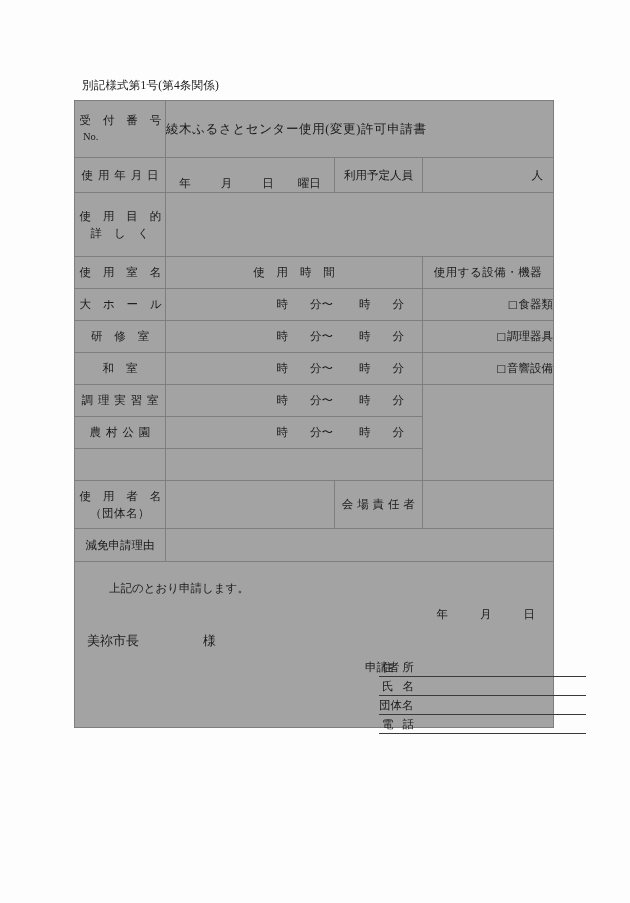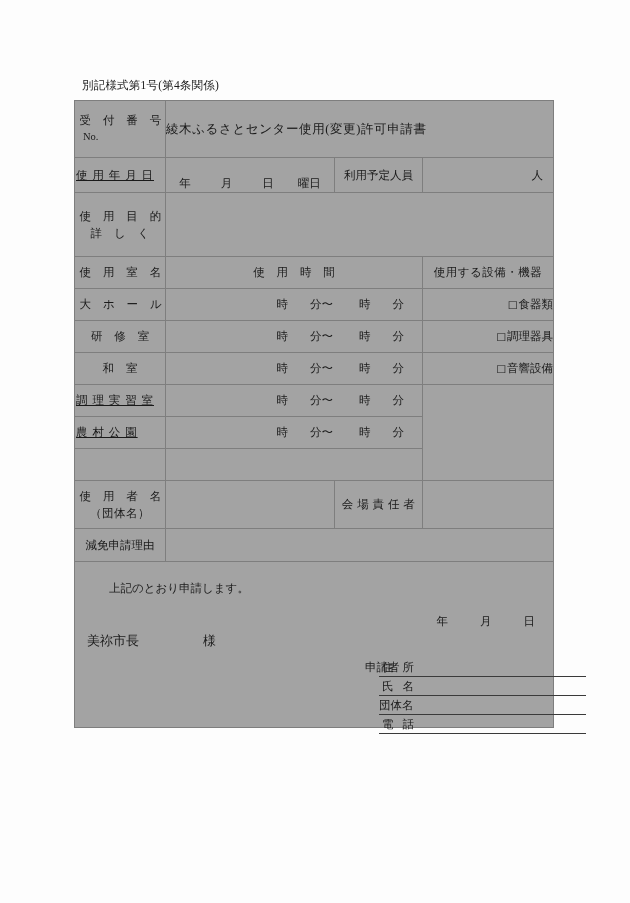--- a/index.html
+++ b/index.html
@@ -56,26 +56,25 @@
   .lbl {
     display: block;
     text-align: center;
     letter-spacing: 4.5px;
     text-indent: 4.5px;
     line-height: 1.45;
     white-space: nowrap;
   }
   .lbl-tight {
     display: block;
-    text-align: left;
+    text-align: center;
     letter-spacing: 1px;
     text-indent: 1px;
     line-height: 1.45;
     white-space: nowrap;
-    text-decoration: underline;
   }
   .lbl-none {
     display: block;
     text-align: center;
     letter-spacing: 0;
     line-height: 1.45;
     white-space: nowrap;
   }
   .lbl-sub {
     display: block;
@@ -170,21 +169,20 @@
     top: 19px;
     font-size: 11.5px;
     white-space: nowrap;
   }
   .decl-date {
     position: absolute;
     right: 18px;
     top: 45px;
     font-size: 11.5px;
     white-space: nowrap;
-    margin-top: 7px;
   }
   .decl-date .s { display: inline-block; width: 32px; }
   .decl-mayor {
     position: absolute;
     left: 12px;
     top: 70px;
     font-size: 13px;
     white-space: nowrap;
   }
   .decl-mayor .gap { display: inline-block; width: 64px; }

